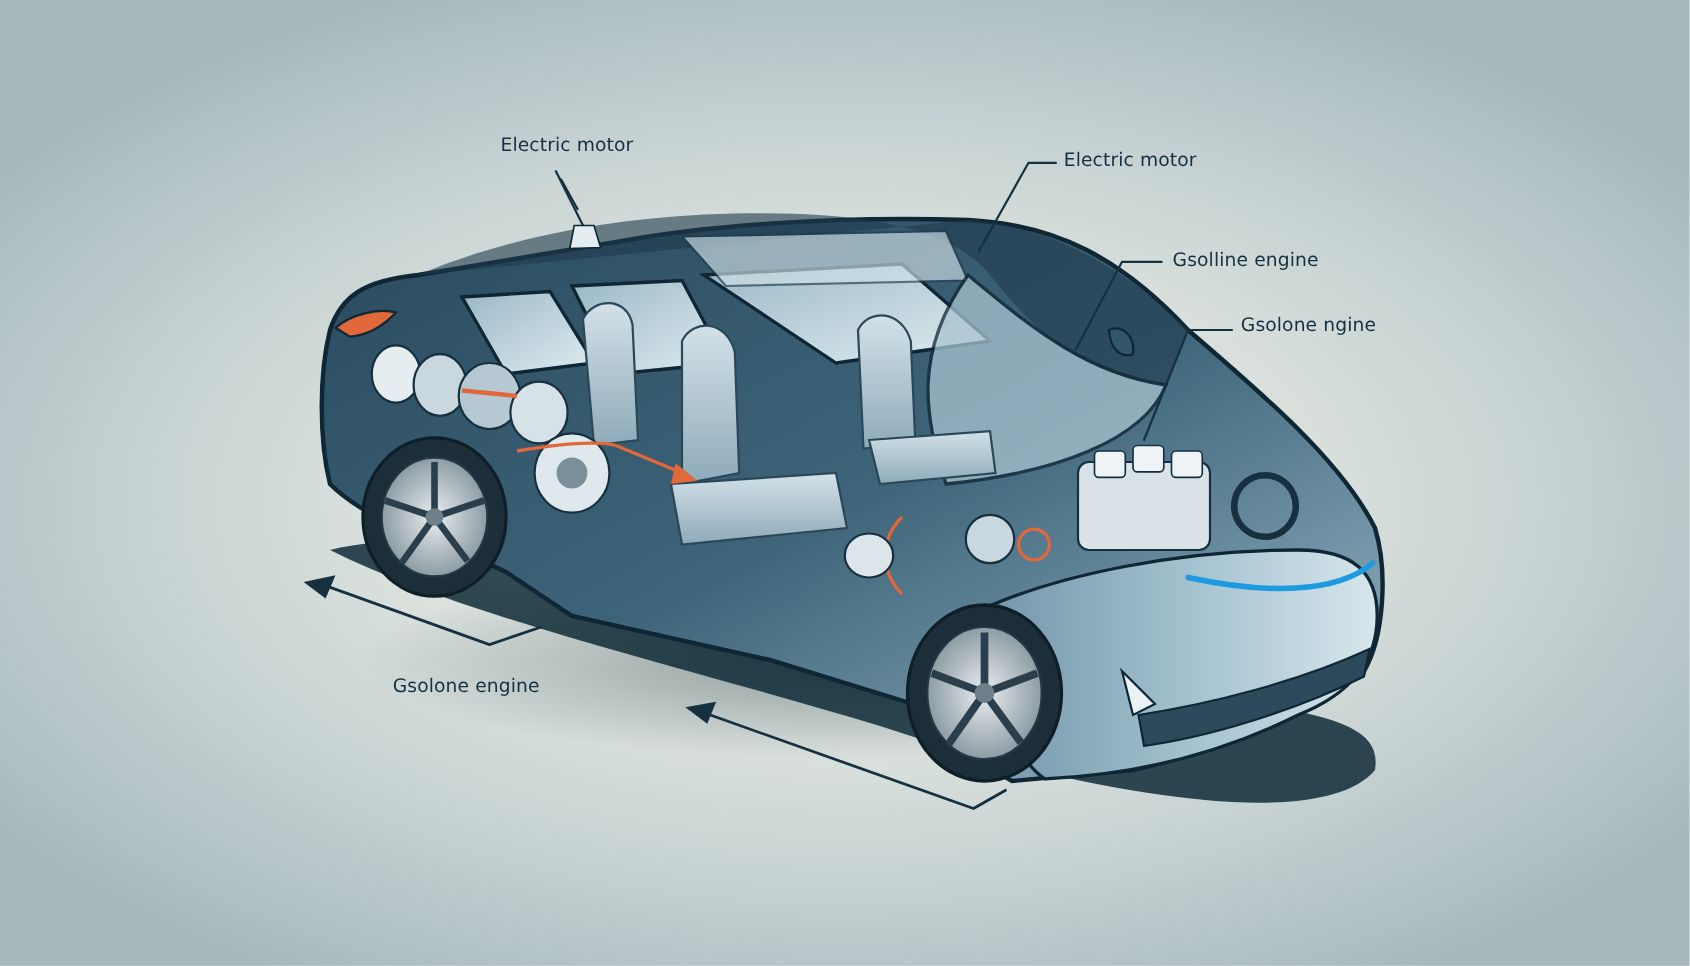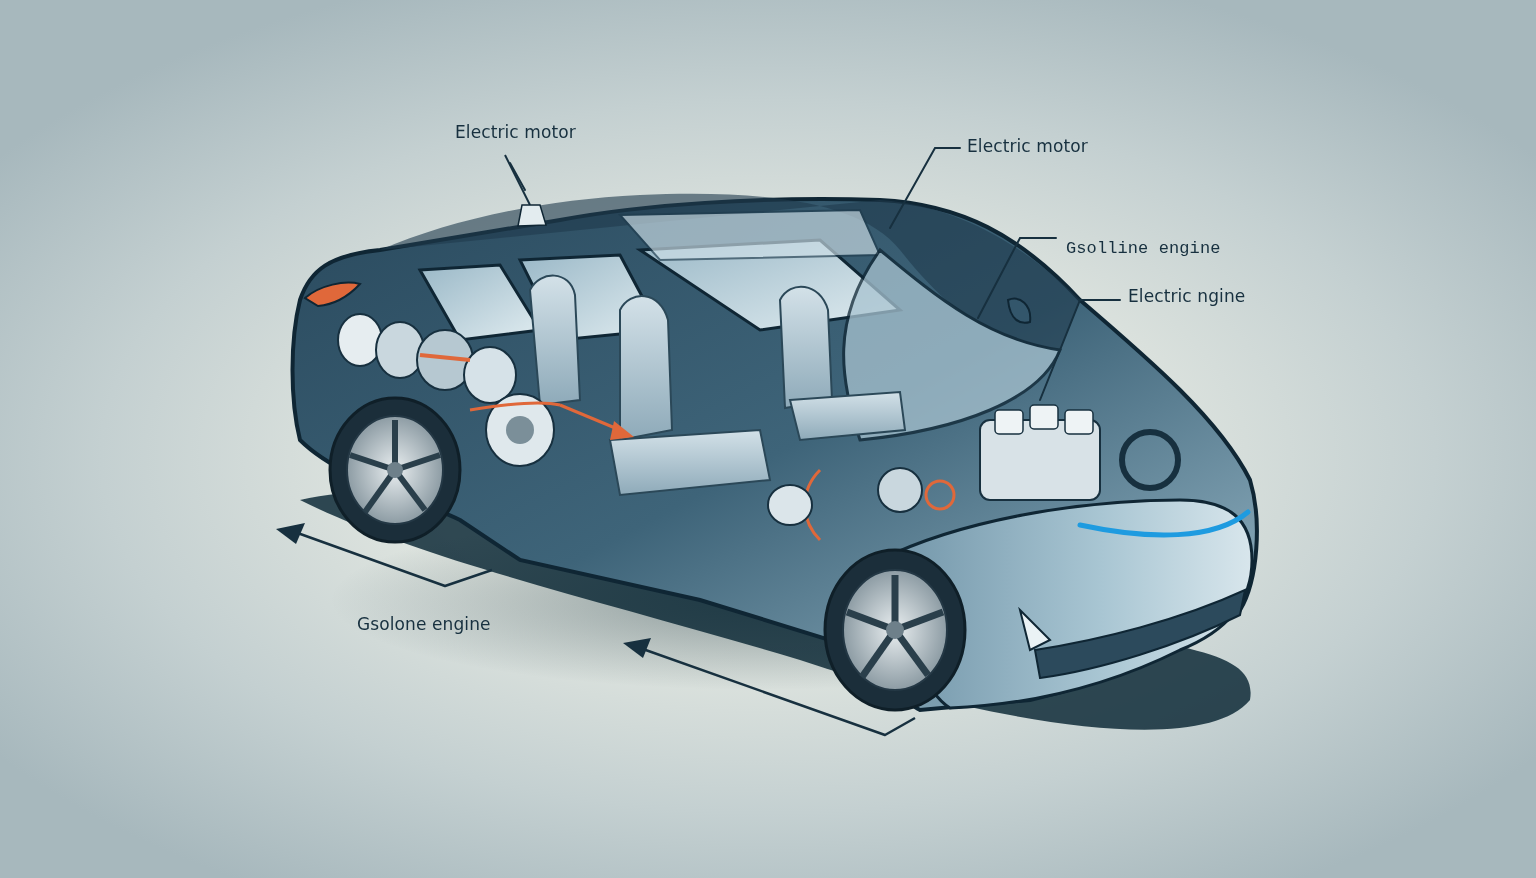--- a/index.html
+++ b/index.html
@@ -9,21 +9,21 @@
     background: radial-gradient(ellipse 62% 58% at 50% 52%, #eef0e8 0%, #e2e7e1 35%, #c4d0d1 70%, #a7b8bd 100%);
   }
   .stage { position:absolute; inset:0; }
   svg.illus { position:absolute; left:0; top:0; width:1536px; height:878px; }
   .label {
     position:absolute; color:#17303f; font-size:17px; letter-spacing:0.1px;
     white-space:nowrap; line-height:1;
   }
   #lbl-em-1 { left:455px; top:124px; }
   #lbl-em-2 { left:967px; top:138px; }
-  #lbl-ge-1 { left:1066px; top:240px;font-family:Liberation Mono, monospace; }
+  #lbl-ge-1 { left:1066px; top:229px; }
   #lbl-ge-2 { left:1128px; top:288px; }
   #lbl-ge-3 { left:357px; top:616px; }
 </style>
 </head>
 <body>
 
 <div class="stage">
 
   <svg class="illus" viewBox="0 0 1536 878">
     <defs>
@@ -167,15 +167,15 @@
       <g>
         <polyline points="640,648 885,735 915,718"></polyline>
         <path d="M623 643 L 651 638 L 643 658 Z" fill="#17303f" stroke="none"></path>
       </g>
     </g>
   </svg>
 
   <div class="label" id="lbl-em-1">Electric motor</div>
   <div class="label" id="lbl-em-2">Electric motor</div>
   <div class="label" id="lbl-ge-1">Gsolline engine</div>
-  <div class="label" id="lbl-ge-2">Electric ngine</div>
+  <div class="label" id="lbl-ge-2">Gsolone ngine</div>
   <div class="label" id="lbl-ge-3">Gsolone engine</div>
 </div>
 
 </body></html>

